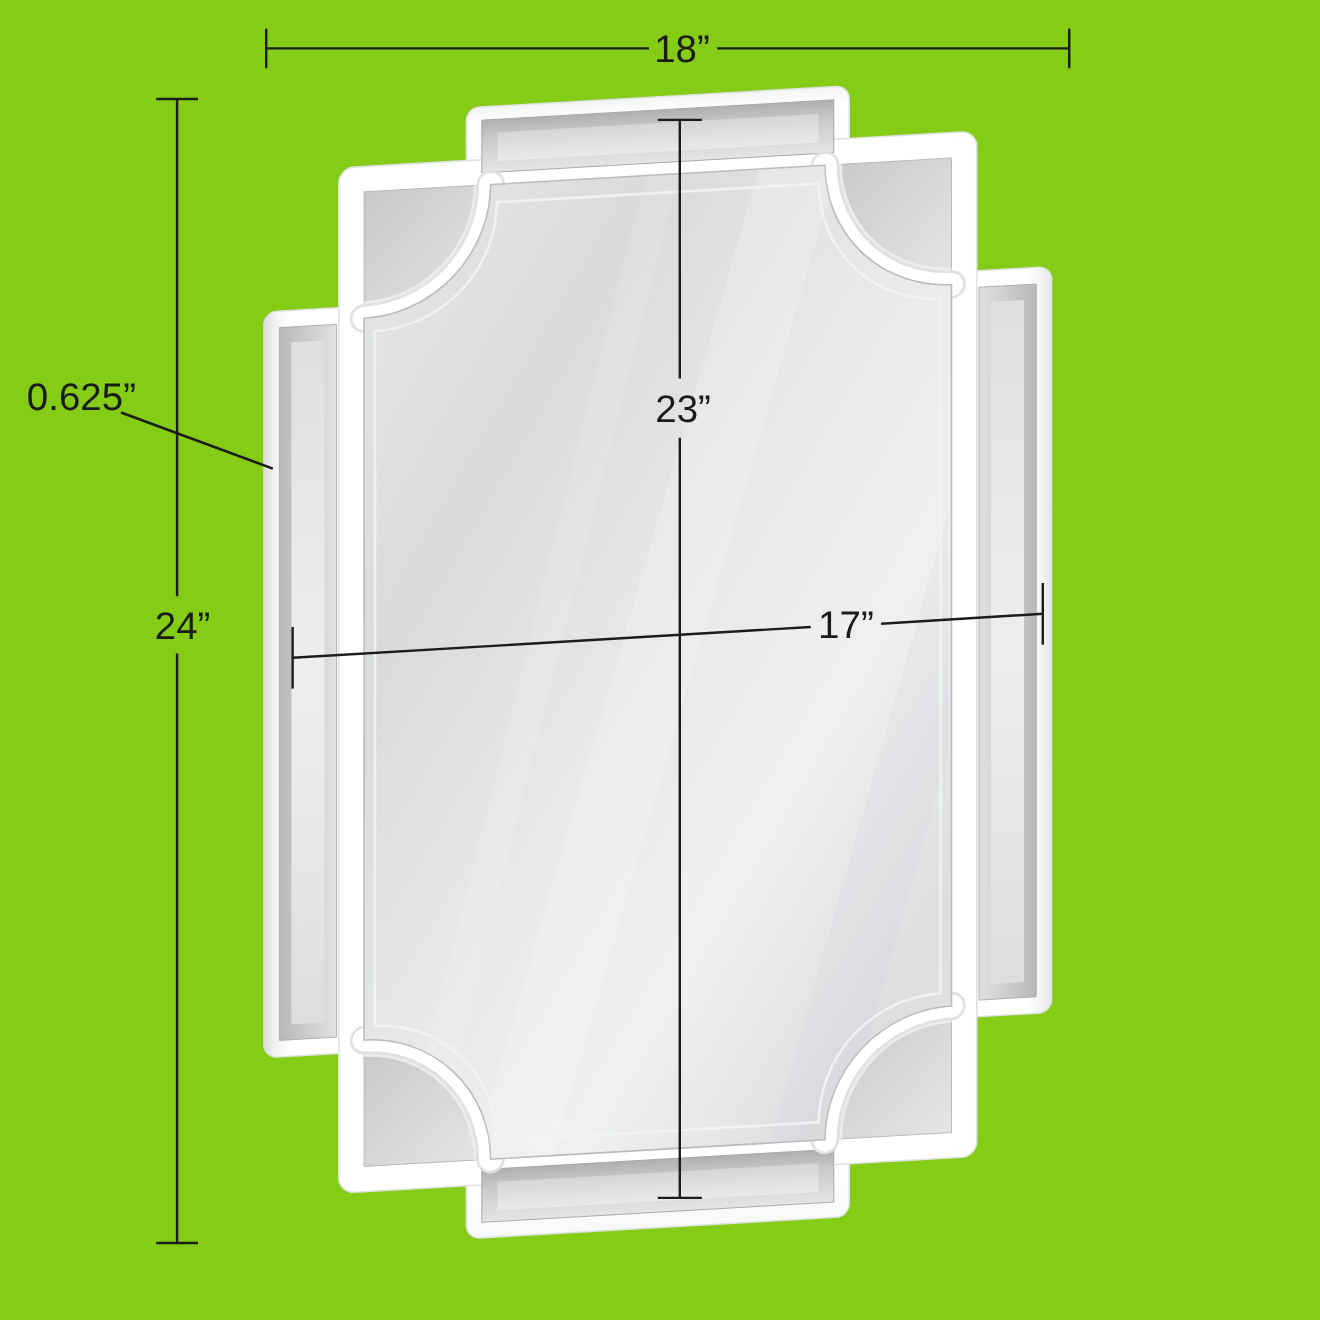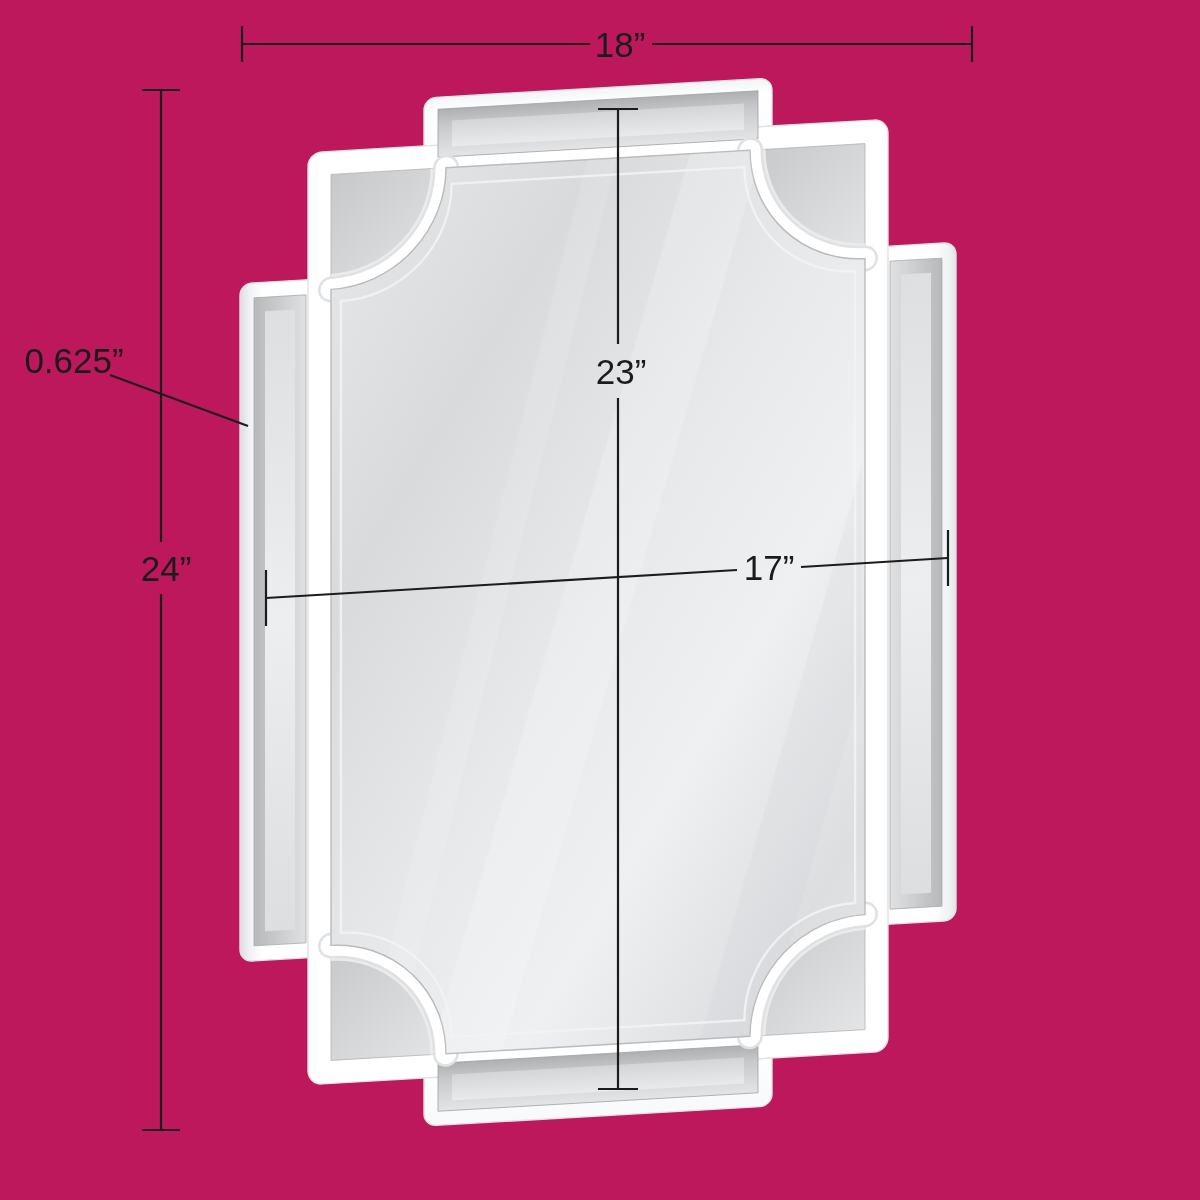--- a/index.html
+++ b/index.html
@@ -1,17 +1,17 @@
 <!DOCTYPE html>
 <html><head>
 <meta charset="utf-8">
 <style>
   html,body{margin:0;padding:0;background:#ffffff;}
   .stage{
-    position:relative;width:1200px;height:1200px;background:#be185d;overflow:hidden;
+    position:relative;width:1200px;height:1200px;background:#84cc16;overflow:hidden;
     font-family:"Liberation Sans", sans-serif;
   }
   svg{display:block;}
   .dim-line{stroke:#1c1c1c;stroke-width:2.2;fill:none;}
   .dim-text{
     font-family:"Liberation Sans", sans-serif;
     font-size:35px;fill:#1b1b1b;text-anchor:middle;
   }
   .white-part{fill:#ffffff;stroke:#e0e2e4;stroke-width:1.4;}
 </style>

